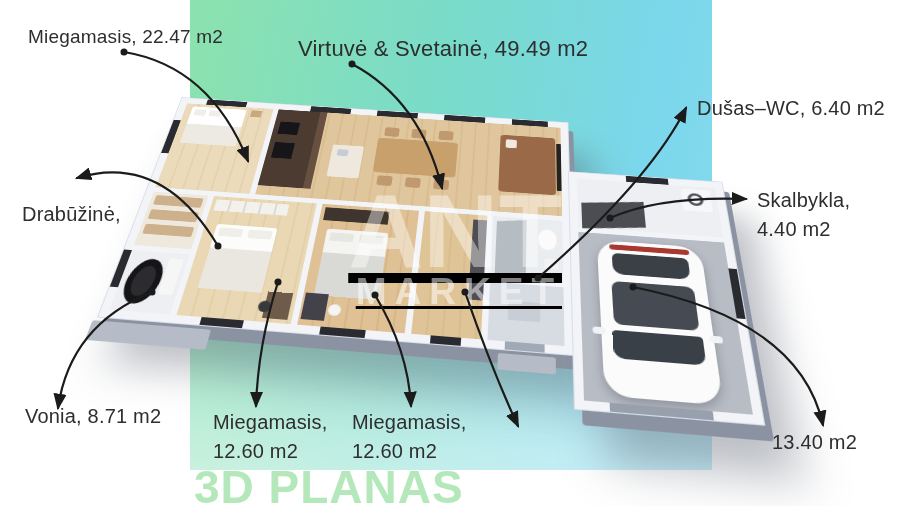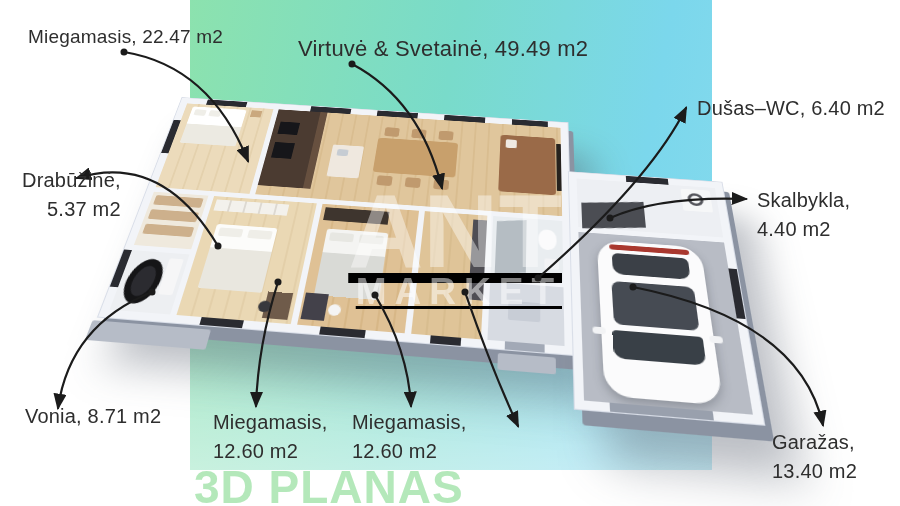--- a/index.html
+++ b/index.html
@@ -188,36 +188,34 @@
     <span></span>
   </div>
   <div class="label" style="left:697px;top:94px;">
     <span>Dušas–WC, 6.40 m2</span>
     <span></span>
   </div>
   <div class="label" style="left:757px;top:186px;">
     <span>Skalbykla,</span>
     <span>4.40 m2</span>
   </div>
-  <div class="label" style="left:22px;top:166px;text-align:right;">
+  <div class="label" style="left:22px;top:200px;">
     <span>Drabūžinė,</span>
-    <span>5.37 m2</span>
   </div>
   <div class="label" style="left:25px;top:402px;">
     <span>Vonia, 8.71 m2</span>
     <span></span>
   </div>
   <div class="label" style="left:213px;top:408px;">
     <span>Miegamasis,</span>
     <span>12.60 m2</span>
   </div>
   <div class="label" style="left:352px;top:408px;">
     <span>Miegamasis,</span>
     <span>12.60 m2</span>
   </div>
   <div class="label" style="left:505px;top:428px;">
   </div>
   <div class="label" style="left:772px;top:428px;">
-    <span>Garažas,</span>
     <span>13.40 m2</span>
   </div>
 
 </div>
 
 </body></html>

